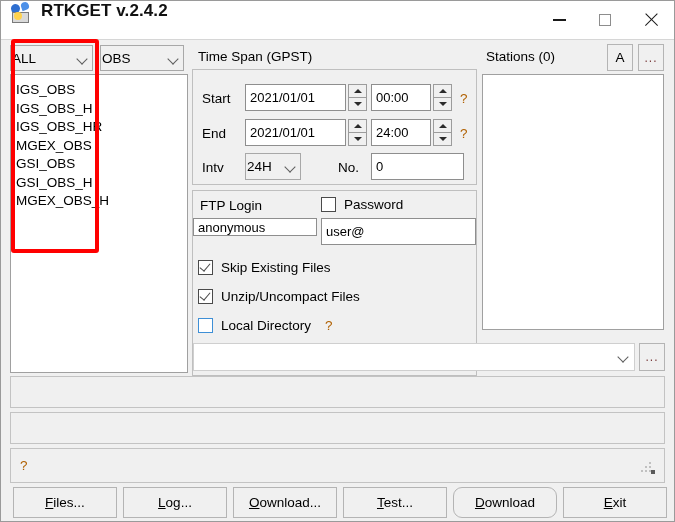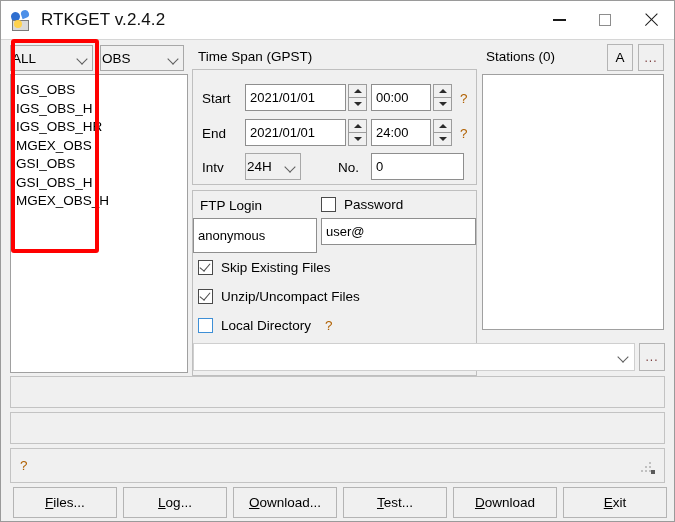--- a/index.html
+++ b/index.html
@@ -16,22 +16,23 @@
     position:absolute;left:0;top:0;width:675px;height:522px;
     background:#f0f0f0;
     border:1px solid #9a9a9a;
     box-sizing:border-box;
     display:flex;flex-direction:column;
   }
   
   .titlebar{
     height:38px;min-height:38px;
     background:#ffffff;
-    display:flex;align-items:center;
+    display:flex;
     position:relative;
+    font-weight:bold;
   }
   .app-icon{
     width:22px;height:22px;margin-left:9px;margin-right:9px;
     position:relative;flex:0 0 auto;
   }
   .app-icon .dish{
     position:absolute;left:1px;top:3px;width:9px;height:9px;
     background:#2f6fd0;border-radius:50% 50% 50% 0;
     transform:rotate(-20deg);
   }
@@ -275,21 +276,21 @@
     <div class="edit" style="left:370px;top:113px;width:93px;height:27px;">0</div>
 
     <div class="groupbox" style="left:191px;top:150px;width:285px;height:186px;"></div>
 
     <div class="lbl" style="left:199px;top:158px;">FTP Login</div>
     <div class="cbrow" style="left:320px;top:157px;">
       <span class="cbox"></span>
       <span>Password</span>
     </div>
 
-    <div class="edit" style="left:192px;top:178px;width:124px;height:35px;">anonymous</div>
+    <div class="edit" style="left:192px;top:178px;width:124px;height:18px;">anonymous</div>
     <div class="edit" style="left:320px;top:178px;width:155px;height:27px;">user@</div>
 
     <div class="cbrow" style="left:197px;top:220px;">
       <span class="cbox checked"></span>
       <span>Skip Existing Files</span>
     </div>
     <div class="cbrow" style="left:197px;top:249px;">
       <span class="cbox checked"></span>
       <span>Unzip/Uncompact Files</span>
     </div>
@@ -338,21 +339,21 @@
     </div>
     <div class="btn" style="left:122px;top:447px;width:104px;height:31px;">
       <span><u>L</u><span>og...</span></span>
     </div>
     <div class="btn" style="left:232px;top:447px;width:104px;height:31px;">
       <span><u>O</u><span>ownload...</span></span>
     </div>
     <div class="btn" style="left:342px;top:447px;width:104px;height:31px;">
       <span><u>T</u><span>est...</span></span>
     </div>
-    <div class="btn" style="left:452px;top:447px;width:104px;height:31px;">
+    <div class="btn" style="left:452px;top:447px;width:104px;height:31px;border-radius:9px;">
       <span><u>D</u><span>ownload</span></span>
     </div>
     <div class="btn" style="left:562px;top:447px;width:104px;height:31px;">
       <span><u>E</u><span>xit</span></span>
     </div>
 
   </div>
 
   <div class="redbox" style="left:10px;top:38px;width:88px;height:214px;"></div>
 

